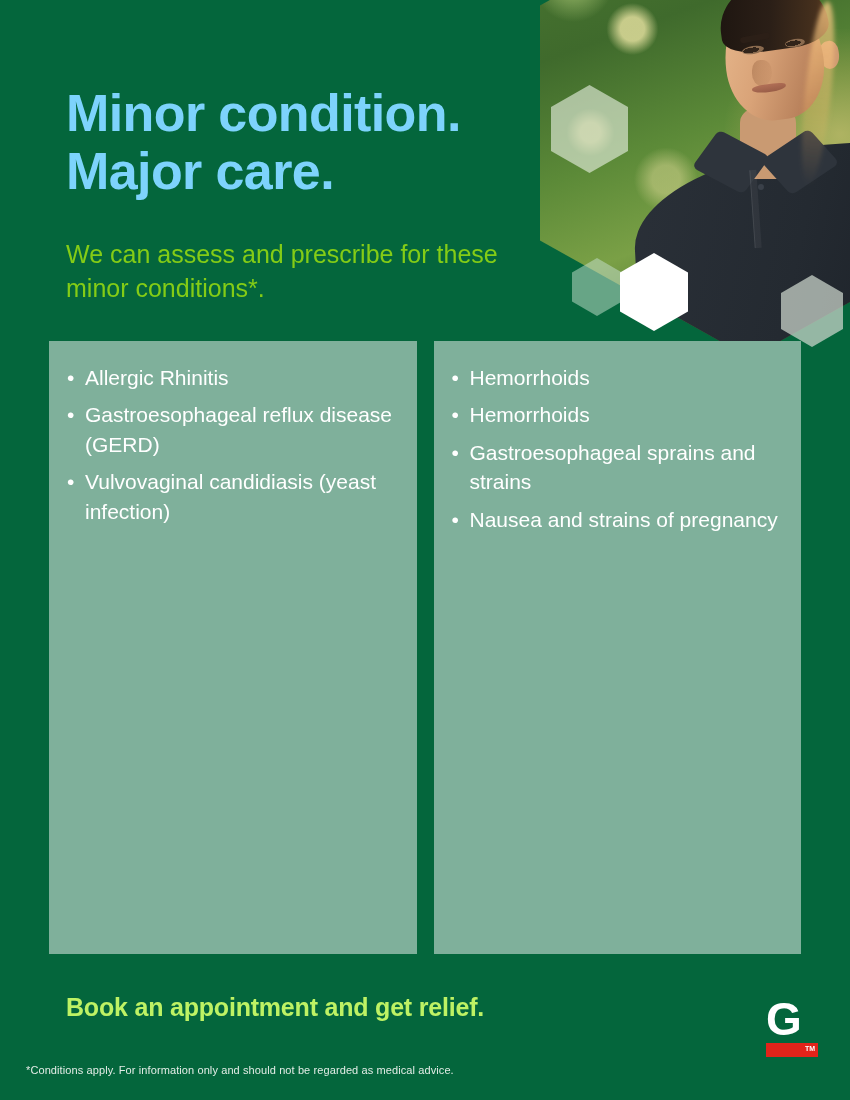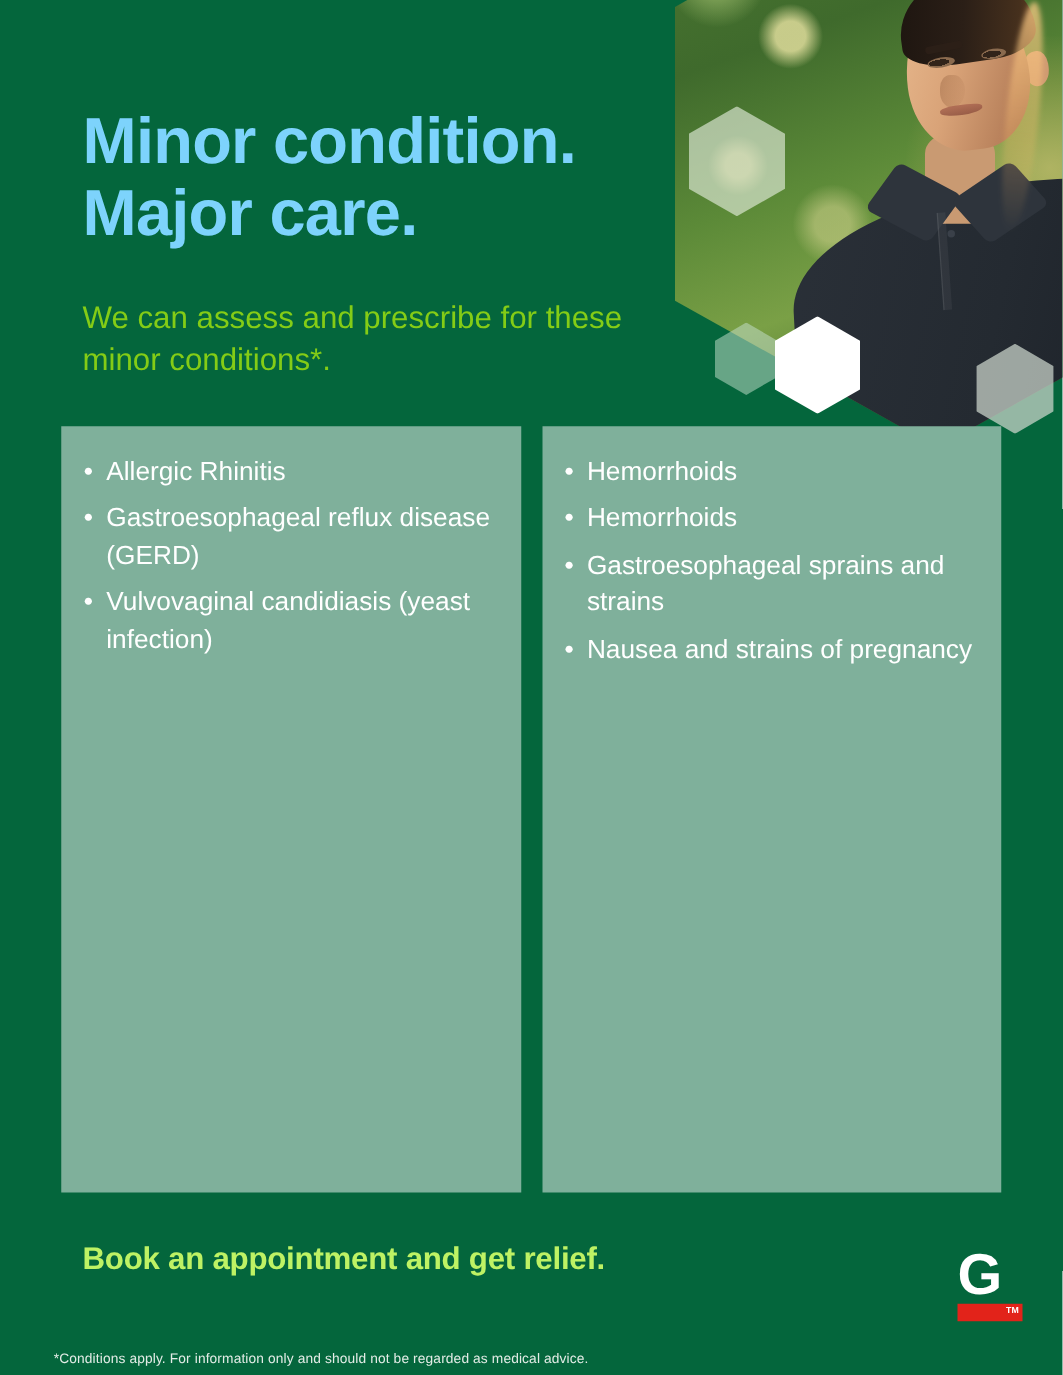--- a/index.html
+++ b/index.html
@@ -225,21 +225,21 @@
     margin: 0;
     color: #bef264;
     font-size: 25px;
     font-weight: bold;
     letter-spacing: -0.2px;
   }
   .disclaimer {
     position: absolute;
     left: 26px;
     top: 1064px;
-    margin: 17px;
+    margin: 0;
     color: #e3ece6;
     font-size: 11px;
     letter-spacing: 0.1px;
   }
 
   
   .logo {
     position: absolute;
     left: 766px;
     top: 997px;

